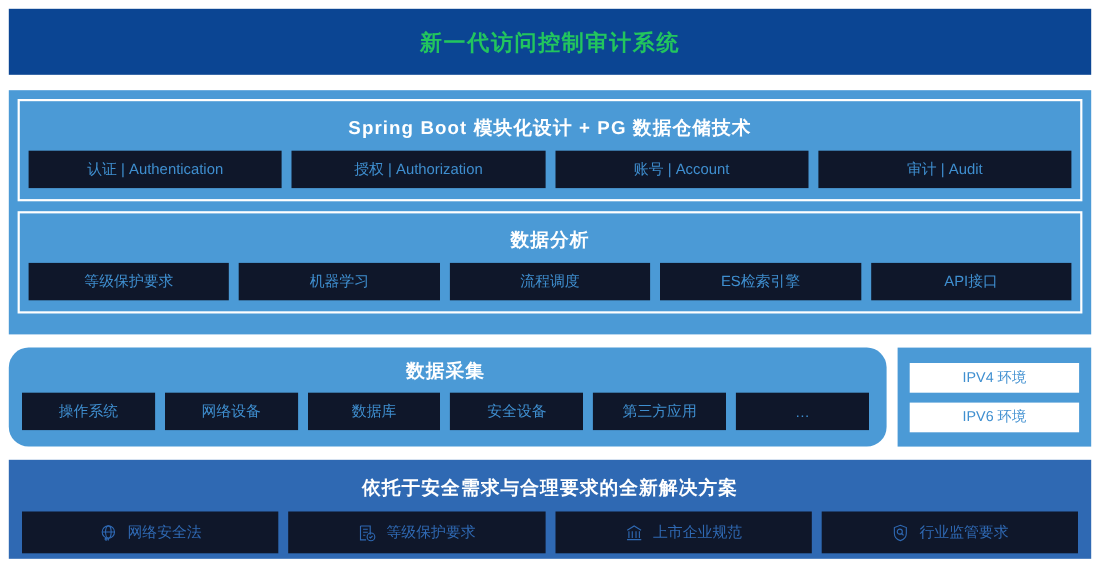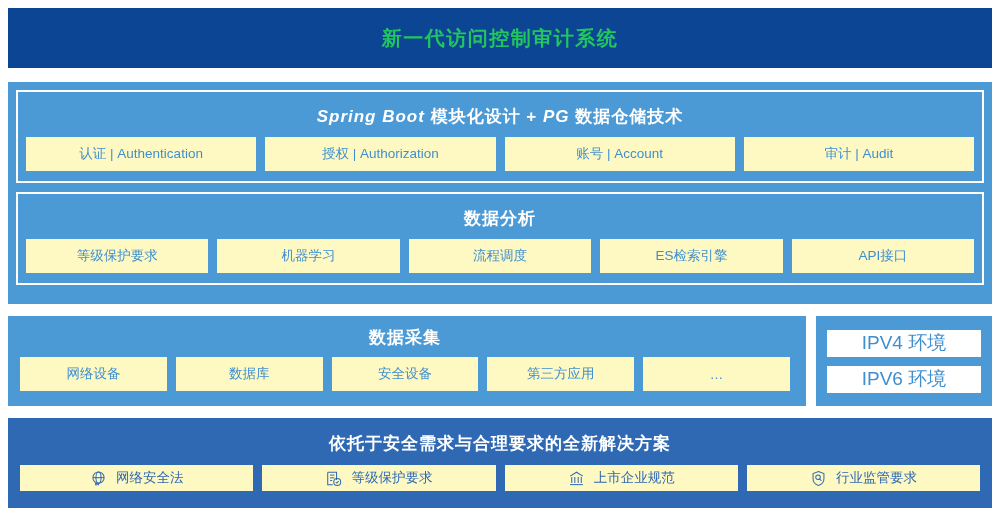--- a/index.html
+++ b/index.html
@@ -49,82 +49,82 @@
 
   .box-title{
     color:#ffffff;
     text-align:center;
     font-size:17px;
     font-weight:bold;
     padding:7px 0 9px 0;
     letter-spacing:1px;
   }
   .box-title .lat{
-    font-style:italic;
   }
 
   .card-row{
     display:flex;
     gap:9px;
   }
   .card{
     flex:1 1 0;
-    background:#fef9c3;
+    background:#0f172a;
     height:34px;
     display:flex;align-items:center;justify-content:center;
     color:#3f8fd0;
     font-size:13.5px;
     box-sizing:border-box;
   }
 
   
   .collect-row{
     margin-top:12px;
     display:flex;
     gap:10px;
     height:90px;
   }
   .collect-main{
     flex:1 1 auto;
     background:#4b9ad6;
     box-sizing:border-box;
     padding:4px 16px 10px 12px;
+    border-radius:18px;
   }
   .collect-main .box-title{padding:6px 0 8px 0;}
   .ipv-panel{
     width:176px;
     flex:0 0 176px;
     background:#4b9ad6;
     box-sizing:border-box;
     padding:11px 11px;
     display:flex;flex-direction:column;justify-content:center;
     gap:9px;
   }
   .ipv-card{
     background:#ffffff;
     height:27px;
     display:flex;align-items:center;justify-content:center;
     color:#3f8fd0;
-    font-size:19px;
+    font-size:13px;
   }
 
   
   .panel-bottom{
     margin-top:12px;
     background:#2f69b3;
     box-sizing:border-box;
     padding:6px 12px 14px 12px;
     height:90px;
   }
   .panel-bottom .box-title{
     font-size:17px;
     padding:8px 0 10px 0;
   }
   .card-bottom{
-    height:26px;
+    height:38px;
     color:#2f69b3;
     font-size:13.5px;
     gap:9px;
   }
   .card-bottom .ico{
     width:17px;height:17px;
     display:inline-flex;align-items:center;justify-content:center;
     flex:0 0 auto;
   }
   .card-bottom .ico svg{display:block;}
@@ -164,20 +164,21 @@
       </div>
     </div>
 
   </div>
 
   <div class="collect-row">
 
     <div class="collect-main">
       <div class="box-title">数据采集</div>
       <div class="card-row">
+        <div class="card">操作系统</div>
         <div class="card">网络设备</div>
         <div class="card">数据库</div>
         <div class="card">安全设备</div>
         <div class="card">第三方应用</div>
         <div class="card">…</div>
       </div>
     </div>
 
     <div class="ipv-panel">
       <div class="ipv-card">IPV4 环境</div>

